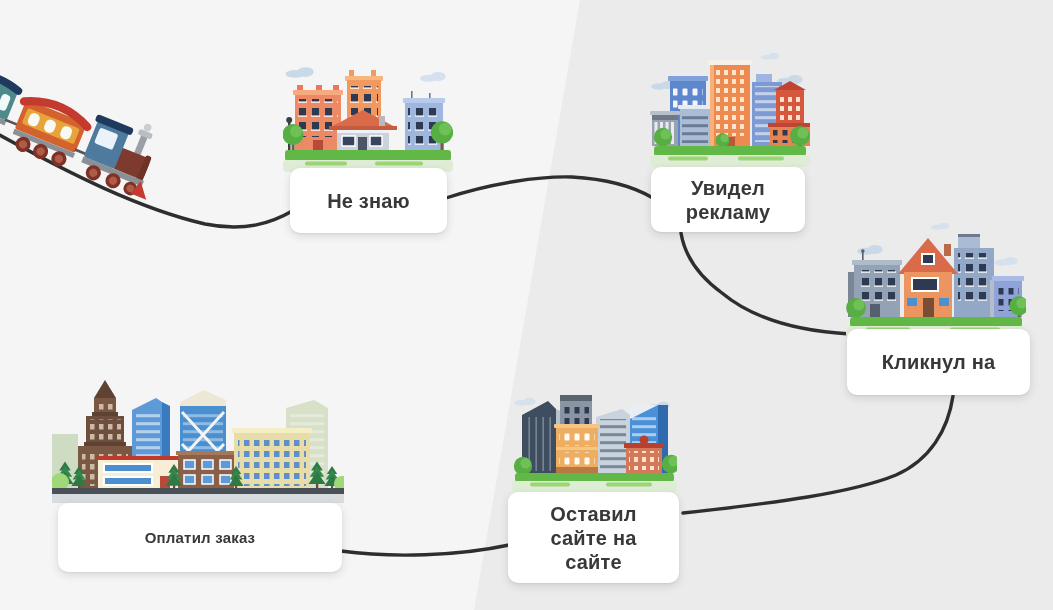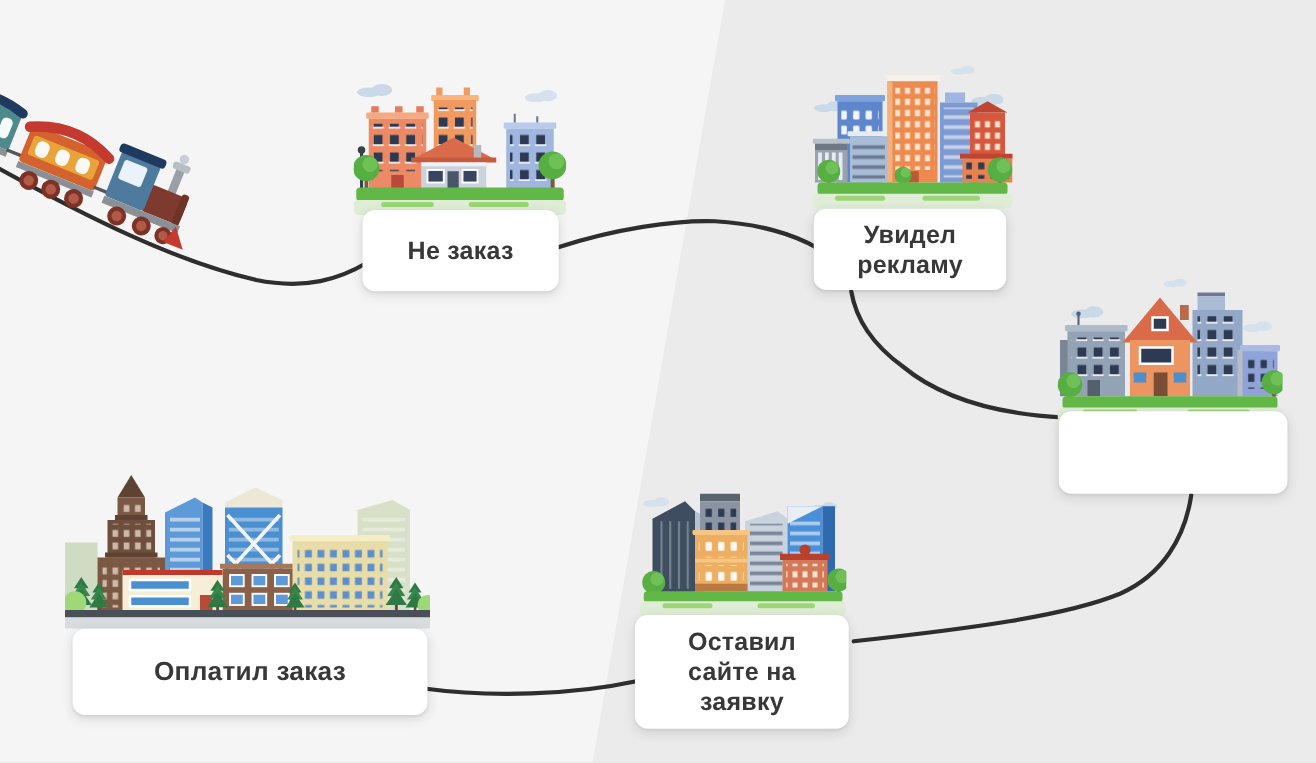--- a/index.html
+++ b/index.html
@@ -19,21 +19,21 @@
   .art{position:absolute;}
   .train-wrap{position:absolute;left:-16px;top:46px;transform:rotate(22deg);transform-origin:0 0;}
   .card{
     position:absolute;background:var(--card-bg,#fff);border-radius:10px;
     box-shadow:0 3px 9px rgba(50,50,50,.14), 0 1px 2px rgba(50,50,50,.08);
     display:flex;align-items:center;justify-content:center;text-align:center;
     color:var(--card-text,#383838);font-weight:700;font-size:20px;line-height:24px;
     letter-spacing:.2px;
   }
   .card span{display:block;}
-  .card-paid{font-size:21px;}
+  .card-paid{font-size:15px;}
 </style>
 </head>
 <body>
 
 <div class="stage">
   <div class="bg-right"></div>
 
   <svg width="0" height="0" style="position:absolute" aria-hidden="true">
     <defs>
       <pattern id="winDark" width="13" height="14" patternUnits="userSpaceOnUse">
@@ -333,41 +333,42 @@
     <use href="#treePine" x="256" y="88" width="18" height="30"></use>
     <use href="#treePine" x="272" y="93" width="16" height="26"></use>
     <circle cx="8" cy="110" r="9" fill="#9ED878"></circle>
     <circle cx="290" cy="112" r="8" fill="#9ED878"></circle>
     <rect x="0" y="116" width="292" height="6" fill="#4A5058"></rect>
     <rect x="0" y="122" width="292" height="9" fill="#D9DCDE"></rect>
   </svg>
 
   <div class="card" style="left:290px;top:168px;width:157px;height:65px">
     <div>
-      <span>Не заказ</span>
+      <span>Не знаю</span>
     </div>
   </div>
 
   <div class="card" style="left:651px;top:167px;width:154px;height:65px">
     <div>
       <span>Увидел</span>
       <span>рекламу</span>
     </div>
   </div>
 
   <div class="card" style="left:847px;top:329px;width:183px;height:66px">
     <div>
+      <span>Кликнул на</span>
     </div>
   </div>
 
   <div class="card" style="left:508px;top:492px;width:171px;height:91px">
     <div>
       <span>Оставил</span>
       <span>сайте на</span>
-      <span>заявку</span>
+      <span>сайте</span>
     </div>
   </div>
 
   <div class="card card-paid" style="left:58px;top:503px;width:284px;height:69px">
     <div>
       <span>Оплатил заказ</span>
     </div>
   </div>
 </div>
 

